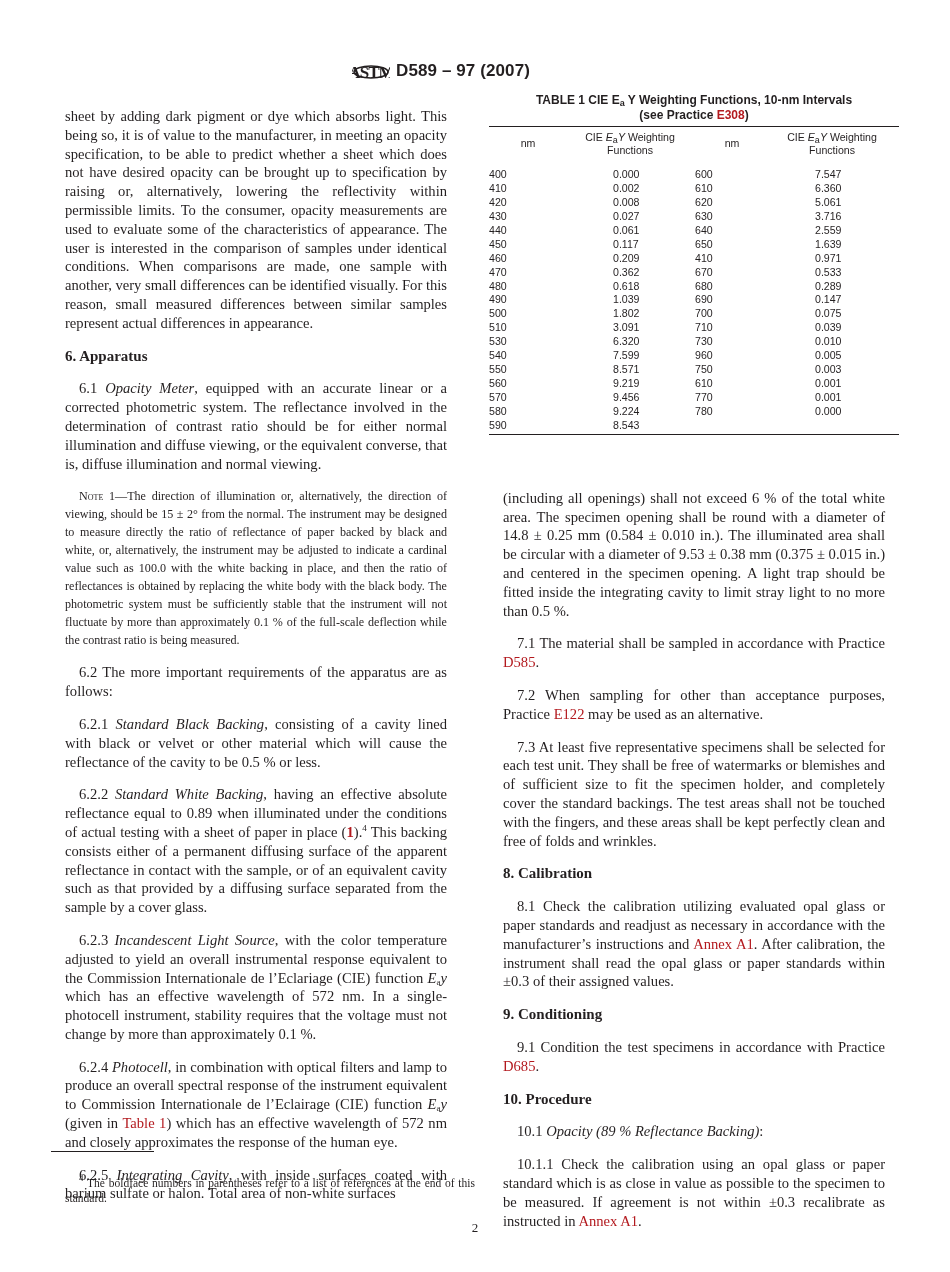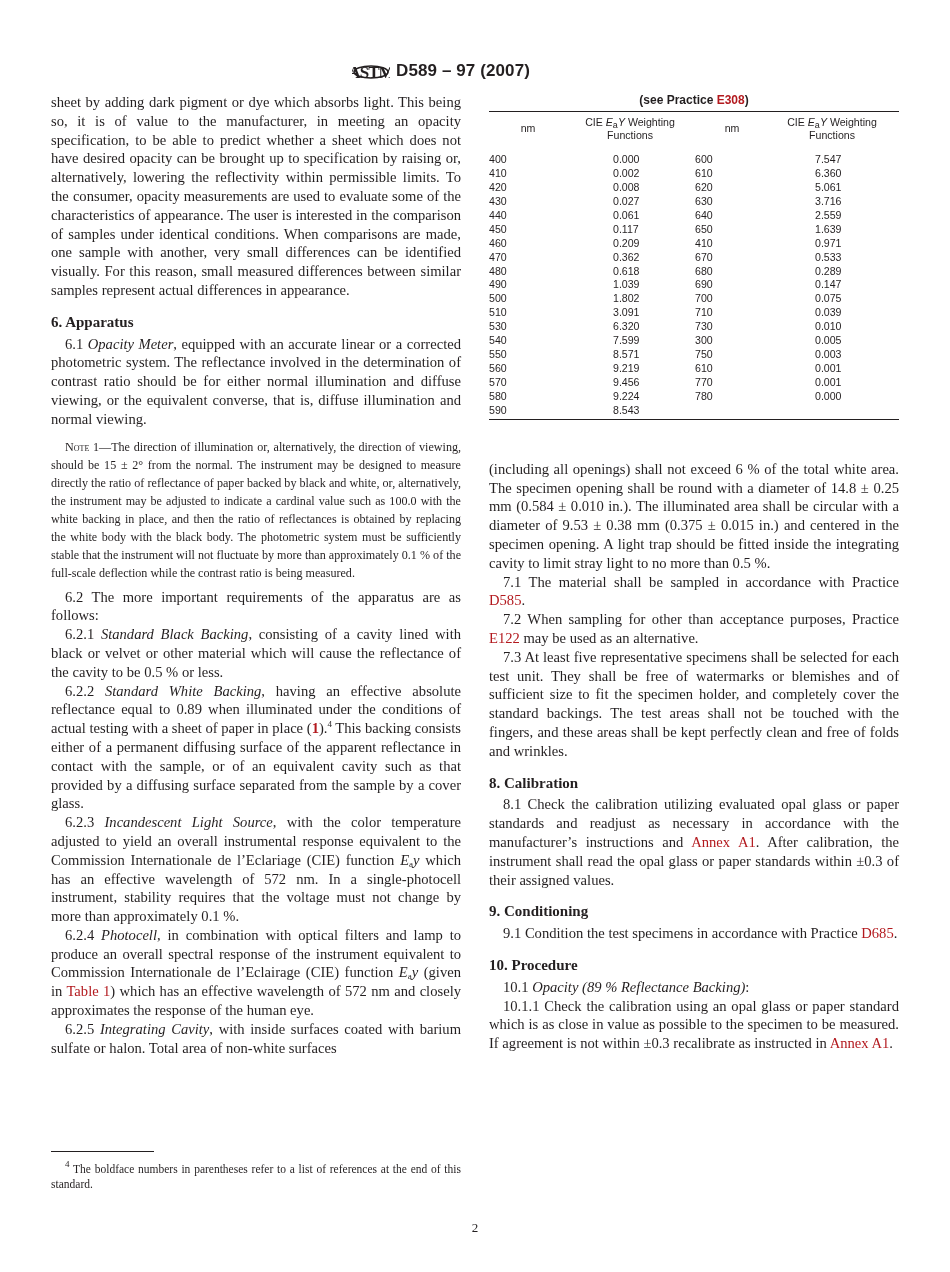--- a/index.html
+++ b/index.html
@@ -7,21 +7,21 @@
   body { position: relative; font-family: "Liberation Serif", serif; color: #231f20; overflow: hidden; }
 
   .header { position: absolute; top: 56px; left: 0; width: 866px; height: 30px; display: flex; justify-content: center; align-items: center; padding-left: 16px; }
   .logo { width: 38px; height: 28px; margin-right: 6px; }
   .doc-id { font-family: "Liberation Sans", sans-serif; font-weight: bold; font-size: 17px; letter-spacing: 0.1px; text-align: center; }
 
   .col { position: absolute; top: 93px; width: 410px; font-size: 14.6px; line-height: 18.8px; text-align: justify; }
   .col-left { left: 51px; }
   .col-right { left: 489px; }
 
-  p { margin: 0; font-family: Liberation Serif, serif; }
+  p { margin: 14px; font-family: Liberation Serif, serif; }
   .indent { text-indent: 14px; }
   .h2 { font-weight: bold; font-size: 15px; margin-top: 13px; margin-bottom: 3px; }
   .note { font-size: 12.1px; line-height: 18px; text-indent: 14px; margin-top: 9px; margin-bottom: 6px; }
   .smallcaps { font-variant: small-caps; }
   .link { color: #b3191e; }
   .bold-link { color: #b3191e; font-weight: bold; }
   .it { font-style: italic; }
   sub { font-size: 9px; vertical-align: -2px; line-height: 0; }
   sup { font-size: 9px; vertical-align: 6px; line-height: 0; }
 
@@ -68,20 +68,21 @@
   <p class="indent"><span>6.2.1</span> <span class="it">Standard Black Backing</span><span>, consisting of a cavity lined with black or velvet or other material which will cause the reflectance of the cavity to be 0.5 % or less.</span></p>
   <p class="indent"><span>6.2.2</span> <span class="it">Standard White Backing</span><span>, having an effective absolute reflectance equal to 0.89 when illuminated under the conditions of actual testing with a sheet of paper in place (</span><span class="bold-link">1</span><span>).</span><sup>4</sup><span> This backing consists either of a permanent diffusing surface of the apparent reflectance in contact with the sample, or of an equivalent cavity such as that provided by a diffusing surface separated from the sample by a cover glass.</span></p>
   <p class="indent"><span>6.2.3</span> <span class="it">Incandescent Light Source</span><span>, with the color temperature adjusted to yield an overall instrumental response equivalent to the Commission Internationale de l’Eclariage (CIE) function </span><span class="it">E</span><sub>a</sub><span class="it">y</span><span> which has an effective wavelength of 572 nm. In a single-photocell instrument, stability requires that the voltage must not change by more than approximately 0.1 %.</span></p>
   <p class="indent"><span>6.2.4</span> <span class="it">Photocell</span><span>, in combination with optical filters and lamp to produce an overall spectral response of the instrument equivalent to Commission Internationale de l’Eclairage (CIE) function </span><span class="it">E</span><sub>a</sub><span class="it">y</span><span> (given in </span><span class="link">Table 1</span><span>) which has an effective wavelength of 572 nm and closely approximates the response of the human eye.</span></p>
   <p class="indent"><span>6.2.5</span> <span class="it">Integrating Cavity</span><span>, with inside surfaces coated with barium sulfate or halon. Total area of non-white surfaces</span></p>
 </div>
 
 <div class="col col-right">
   <div class="table-wrap">
     <div class="table-caption">
+      <div><span>TABLE 1  CIE E</span><sub>a</sub><span> Y Weighting Functions, 10-nm Intervals</span></div>
       <div><span>(see Practice </span><span class="link">E308</span><span>)</span></div>
     </div>
     <div class="table">
       <div class="thead">
         <div class="c1">nm</div>
         <div class="c2">
           <span>CIE </span><span class="it">E</span><sub>a</sub><span class="it">Y</span><span> Weighting</span><br><span>Functions</span>
         </div>
         <div class="c3">nm</div>
         <div class="c4">
@@ -163,21 +164,21 @@
           </div>
           <div class="trow">
             <div class="c1">530</div>
             <div class="c2">6.320</div>
             <div class="c3">730</div>
             <div class="c4">0.010</div>
           </div>
           <div class="trow">
             <div class="c1">540</div>
             <div class="c2">7.599</div>
-            <div class="c3">300</div>
+            <div class="c3">960</div>
             <div class="c4">0.005</div>
           </div>
           <div class="trow">
             <div class="c1">550</div>
             <div class="c2">8.571</div>
             <div class="c3">750</div>
             <div class="c4">0.003</div>
           </div>
           <div class="trow">
             <div class="c1">560</div>

